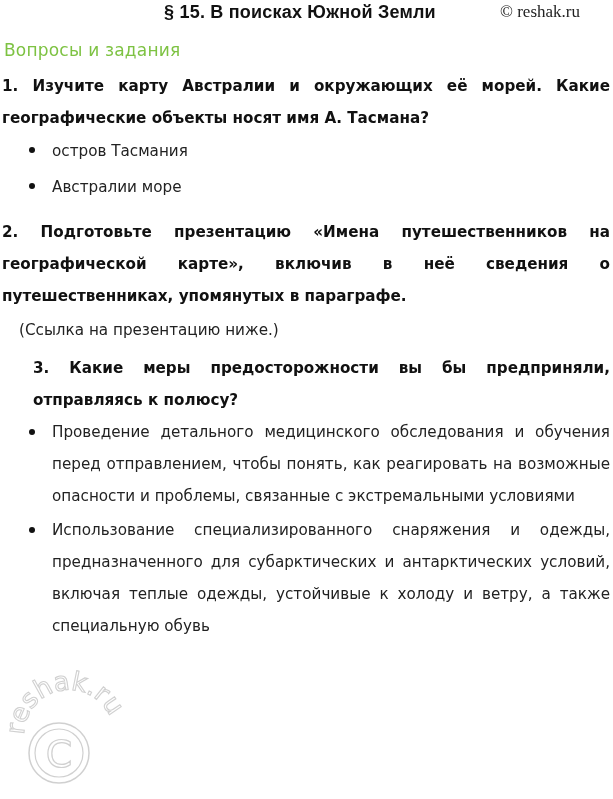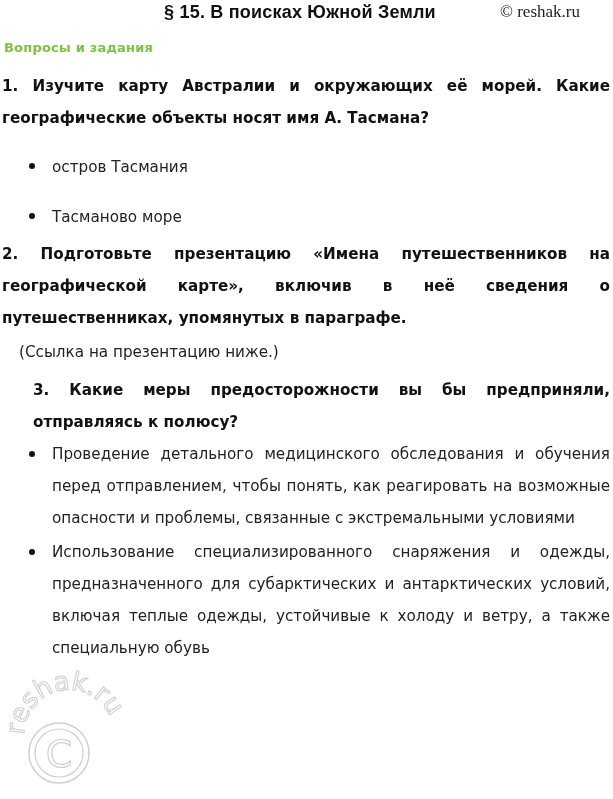--- a/index.html
+++ b/index.html
@@ -40,22 +40,22 @@
       top: 2px;
       font-family: Liberation Serif, serif;
       font-size: 17px;
       color: #222;
     }
     .section-heading {
       position: absolute;
       left: 4px;
       top: 40px;
       font-family: "DejaVu Sans", sans-serif;
-      font-weight: bold;
-      font-size: 13px;
+      font-weight: normal;
+      font-size: 17px;
       color: #7dc242;
       letter-spacing: 0.2px;
     }
     .content {
       position: absolute;
       left: 0;
       top: 68px;
       width: 610px;
     }
     .question {
@@ -95,24 +95,23 @@
       position: absolute;
       left: 29px;
       top: 13px;
       width: 6px;
       height: 6px;
       border-radius: 50%;
       background: #111;
     }
     ul.answers.short li {
       line-height: 34px;
-      margin-top: 16px;
     }
     .q1 { margin-top: 2px; }
-    .q2 { margin-top: 4px; }
+    .q2 { margin-top: 12px; }
     .q3 { margin-top: 4px; padding-left: 33px; }
     .watermark {
       position: absolute;
       left: 4px;
       top: 665px;
       width: 130px;
       height: 130px;
       pointer-events: none;
       opacity: 0.55;
     }
@@ -130,21 +129,21 @@
 <div class="content">
 
   <p class="question q1">1. Изучите карту Австралии и окружающих её морей. Какие географические объекты носят имя А. Тасмана?</p>
   <ul class="answers short">
     <li>
       <span class="bullet"></span>
       <span>остров Тасмания</span>
     </li>
     <li>
       <span class="bullet"></span>
-      <span>Тасманово море</span>
+      <span>Австралии море</span>
     </li>
   </ul>
 
   <p class="question q2">2. Подготовьте презентацию «Имена путешественников на географической карте», включив в неё сведения о путешественниках, упомянутых в параграфе.</p>
   <p class="answer-text">(Ссылка на презентацию ниже.)</p>
 
   <p class="question q3">3. Какие меры предосторожности вы бы предприняли, отправляясь к полюсу?</p>
   <ul class="answers">
     <li>
       <span class="bullet"></span>

